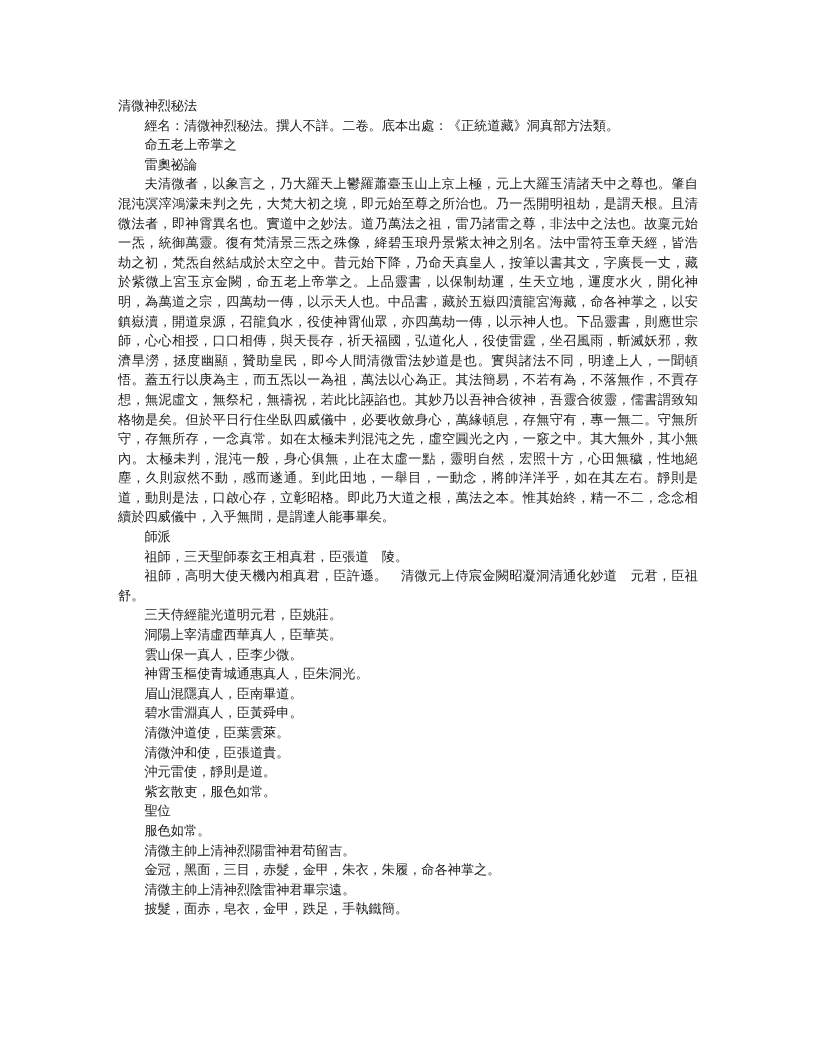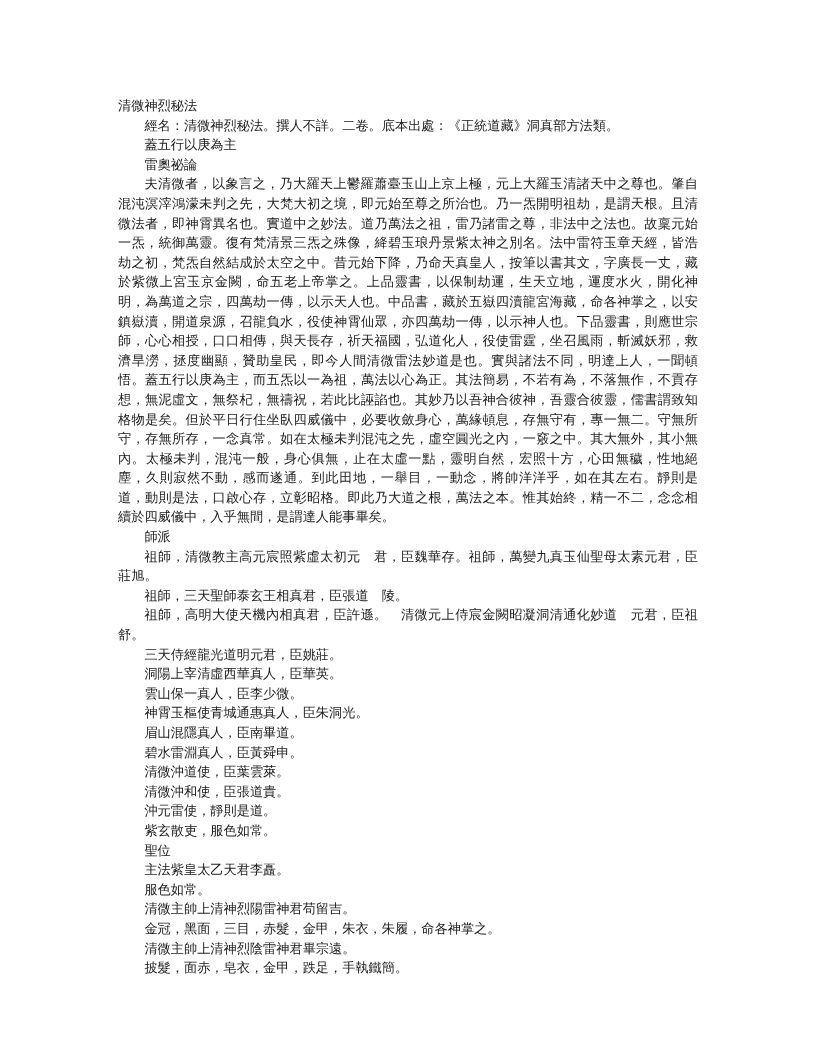--- a/index.html
+++ b/index.html
@@ -48,38 +48,36 @@
     text-indent: 2em;
   }
 </style>
 </head>
 <body>
 
 <div class="page">
   <div class="doc" id="doc-root">
       <p class="line title">清微神烈秘法</p>
       <p class="line indent">經名：清微神烈秘法。撰人不詳。二卷。底本出處：《正統道藏》洞真部方法類。</p>
-      <p class="line indent">蓋五行以庚為主</p>
+      <p class="line indent">命五老上帝掌之</p>
       <p class="line indent">雷奧祕論</p>
       <p class="line hang">夫清微者，以象言之，乃大羅天上鬱羅蕭臺玉山上京上極，元上大羅玉清諸天中之尊也。肇自混沌溟滓鴻濛未判之先，大梵大初之境，即元始至尊之所治也。乃一炁開明祖劫，是謂天根。且清微法者，即神霄異名也。實道中之妙法。道乃萬法之祖，雷乃諸雷之尊，非法中之法也。故稟元始一炁，統御萬靈。復有梵清景三炁之殊像，絳碧玉琅丹景紫太神之別名。法中雷符玉章天經，皆浩劫之初，梵炁自然結成於太空之中。昔元始下降，乃命天真皇人，按筆以書其文，字廣長一丈，藏於紫微上宮玉京金闕，命五老上帝掌之。上品靈書，以保制劫運，生天立地，運度水火，開化神明，為萬道之宗，四萬劫一傳，以示天人也。中品書，藏於五嶽四瀆龍宮海藏，命各神掌之，以安鎮嶽瀆，開道泉源，召龍負水，役使神霄仙眾，亦四萬劫一傳，以示神人也。下品靈書，則應世宗師，心心相授，口口相傳，與天長存，祈天福國，弘道化人，役使雷霆，坐召風雨，斬滅妖邪，救濟旱澇，拯度幽顯，贊助皇民，即今人間清微雷法妙道是也。實與諸法不同，明達上人，一聞頓悟。蓋五行以庚為主，而五炁以一為祖，萬法以心為正。其法簡易，不若有為，不落無作，不貢存想，無泥虛文，無祭杞，無禱祝，若此比誣諂也。其妙乃以吾神合彼神，吾靈合彼靈，儒書謂致知格物是矣。但於平日行住坐臥四威儀中，必要收斂身心，萬緣頓息，存無守有，專一無二。守無所守，存無所存，一念真常。如在太極未判混沌之先，虛空圓光之內，一竅之中。其大無外，其小無內。太極未判，混沌一般，身心俱無，止在太虛一點，靈明自然，宏照十方，心田無穢，性地絕塵，久則寂然不動，感而遂通。到此田地，一舉目，一動念，將帥洋洋乎，如在其左右。靜則是道，動則是法，口啟心存，立彰昭格。即此乃大道之根，萬法之本。惟其始終，精一不二，念念相續於四威儀中，入乎無間，是謂達人能事畢矣。</p>
       <p class="line indent">師派</p>
-      <p class="line hang">祖師，清微教主高元宸照紫虛太初元　君，臣魏華存。祖師，萬變九真玉仙聖母太素元君，臣　莊旭。</p>
       <p class="line hang">祖師，三天聖師泰玄王相真君，臣張道　陵。</p>
       <p class="line hang">祖師，高明大使天機內相真君，臣許遜。　清微元上侍宸金闕昭凝洞清通化妙道　元君，臣祖舒。</p>
       <p class="line indent">三天侍經龍光道明元君，臣姚莊。</p>
       <p class="line indent">洞陽上宰清虛西華真人，臣華英。</p>
       <p class="line indent">雲山保一真人，臣李少微。</p>
       <p class="line indent">神霄玉樞使青城通惠真人，臣朱洞光。</p>
       <p class="line indent">眉山混隱真人，臣南畢道。</p>
       <p class="line indent">碧水雷淵真人，臣黃舜申。</p>
       <p class="line indent">清微沖道使，臣葉雲萊。</p>
       <p class="line indent">清微沖和使，臣張道貴。</p>
       <p class="line indent">沖元雷使，靜則是道。</p>
       <p class="line indent">紫玄散吏，服色如常。</p>
       <p class="line indent">聖位</p>
-      <p class="line indent">主法紫皇太乙天君李矗。</p>
       <p class="line indent">服色如常。</p>
       <p class="line indent">清微主帥上清神烈陽雷神君苟留吉。</p>
       <p class="line indent">金冠，黑面，三目，赤髮，金甲，朱衣，朱履，命各神掌之。</p>
       <p class="line indent">清微主帥上清神烈陰雷神君畢宗遠。</p>
       <p class="line indent">披髮，面赤，皂衣，金甲，跌足，手執鐵簡。</p>
     </div>
 </div>
 
 </body></html>

